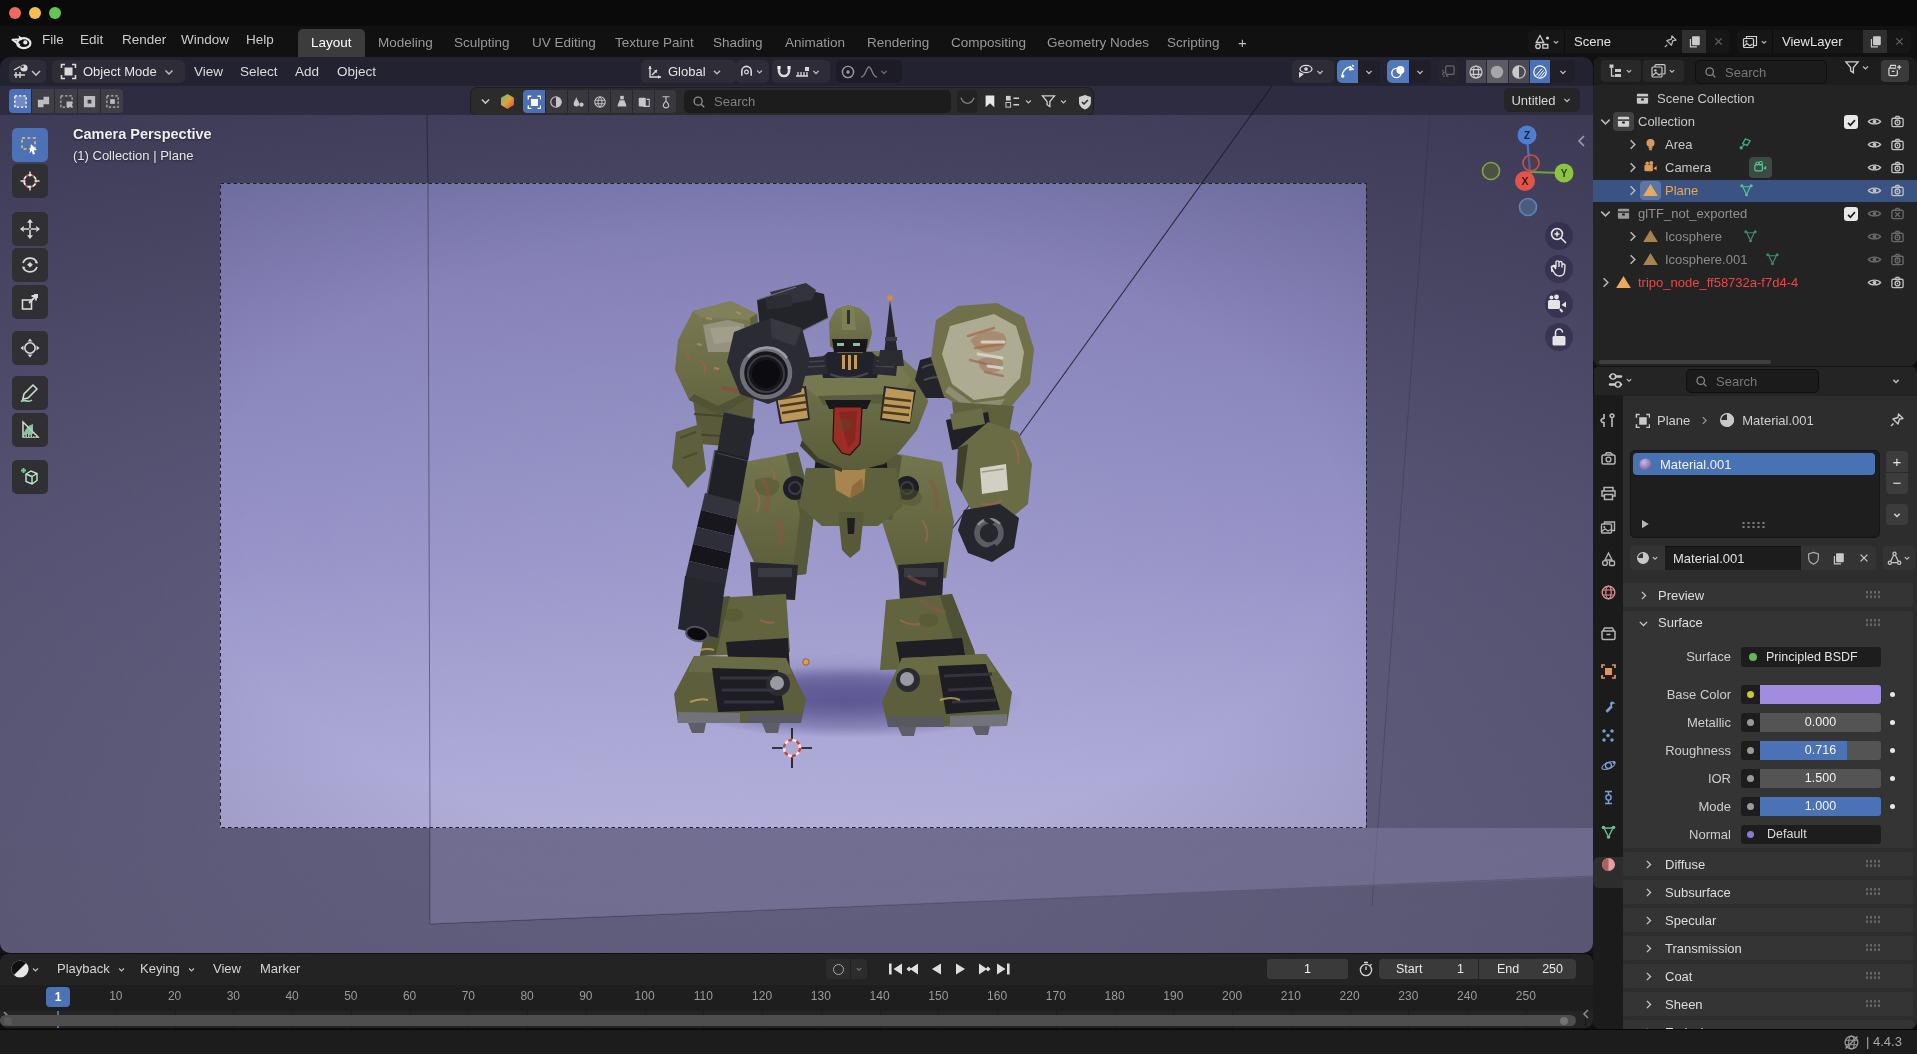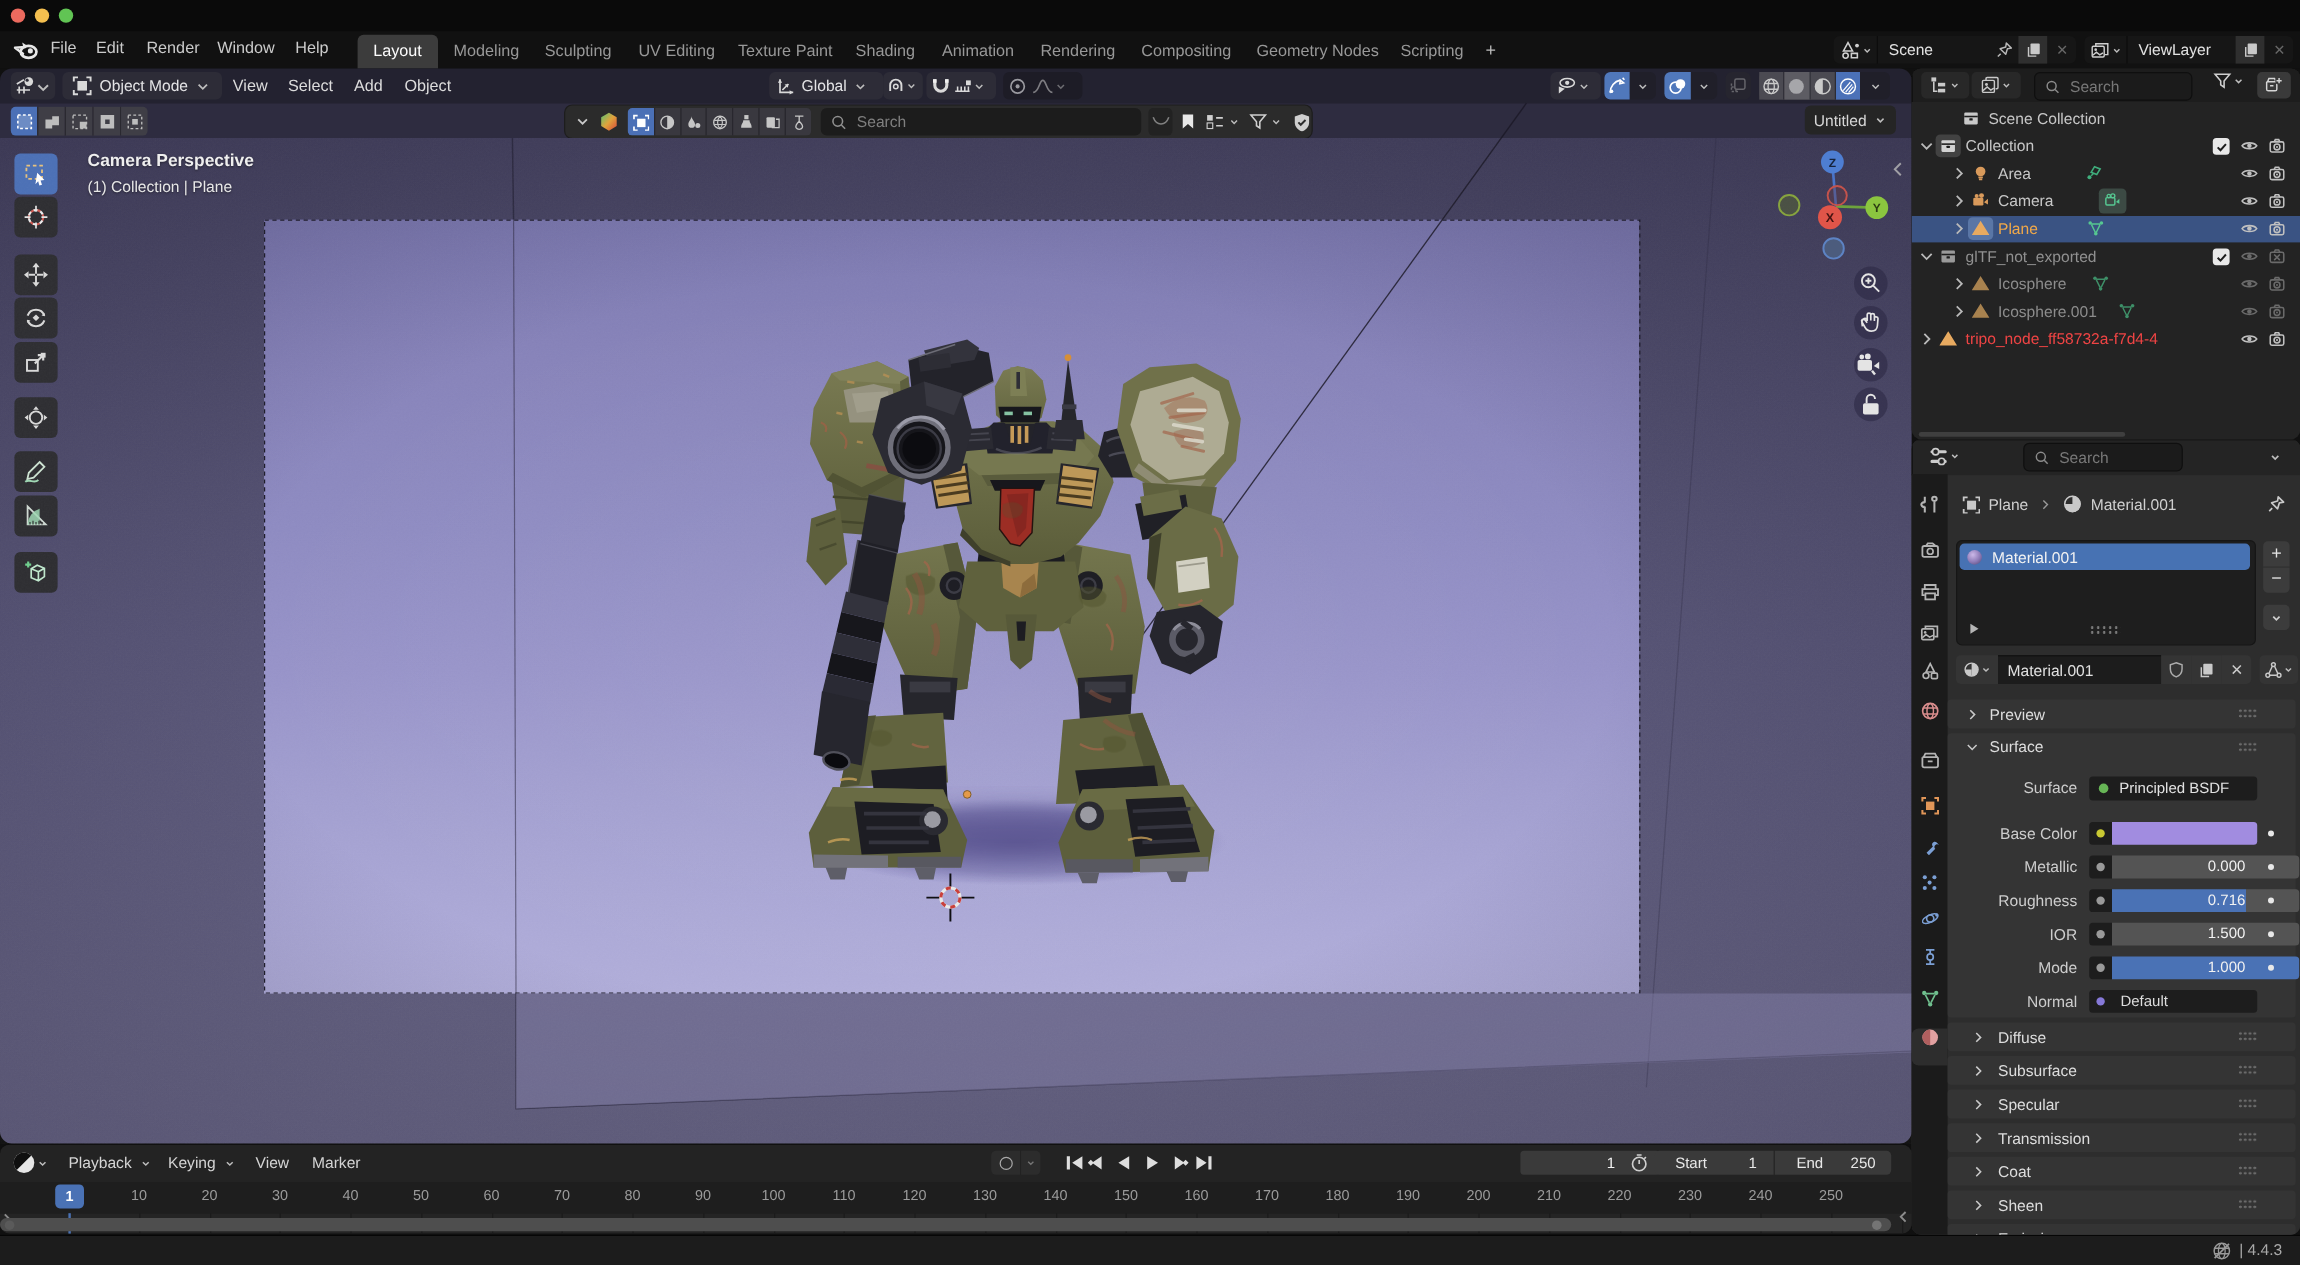--- a/index.html
+++ b/index.html
@@ -33,21 +33,21 @@
   #tl-ruler{left:0;top:985px;width:1593px;height:26px;background:#1e1e1e;}
   #tl-ticks{left:0;top:1011px;width:1593px;height:17px;background:#242424;border-radius:0 0 8px 8px;}
   #statusbar{left:0;top:1029px;width:1917px;height:25px;background:#1c1c1c;border-top:1px solid #060606;}
   
   #outliner{left:1593px;top:57px;width:324px;height:309px;background:#232323;border-radius:8px;overflow:hidden;}
   .orow{left:0;width:324px;height:22px;display:flex;align-items:center;color:#c7c7c7;font-size:13px;}
   
   #props{left:1593px;top:366px;width:324px;height:663px;background:#2d2d2d;border-radius:8px;}
   #ptabs{left:0px;top:29px;width:30px;height:634px;background:#1b1b1b;}
   .phead{left:30px;width:290px;height:24px;background:#343434;border-radius:3px;color:#dddddd;font-size:13px;display:flex;align-items:center;}
-  .pfield{background:#545454;border-radius:3px;height:19px;color:#f2f2f2;font-size:12.5px;text-align:center;line-height:19px;padding-left:35px;}
+  .pfield{background:#545454;border-radius:3px;height:19px;color:#f2f2f2;font-size:12.5px;text-align:center;line-height:19px;}
   .sock{width:19px;height:19px;background:#1d1d1d;border-radius:3px 0 0 3px;display:flex;align-items:center;justify-content:center;}
   .dot{width:8px;height:8px;border-radius:50%;}
   .grip{width:16px;height:9px;background-image:radial-gradient(circle,#6a6a6a 1px,transparent 1.2px);background-size:4px 4.5px;}
   #props{overflow:hidden;}
   .tbtn{left:12px;width:36px;height:34px;background:#2d2d31;border-radius:5px;display:flex;align-items:center;justify-content:center;}
 </style>
 </head>
 <body>
 
 <div id="titlebar" class="abs">

